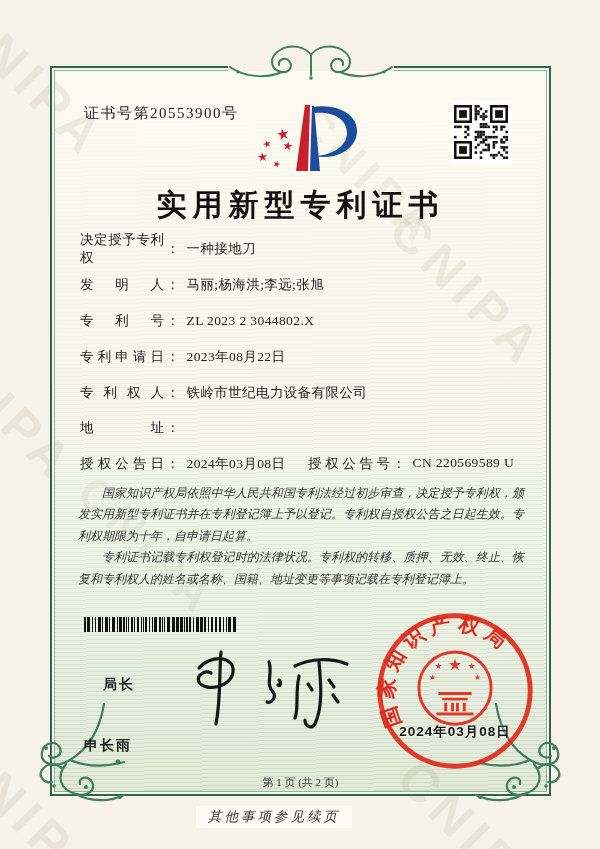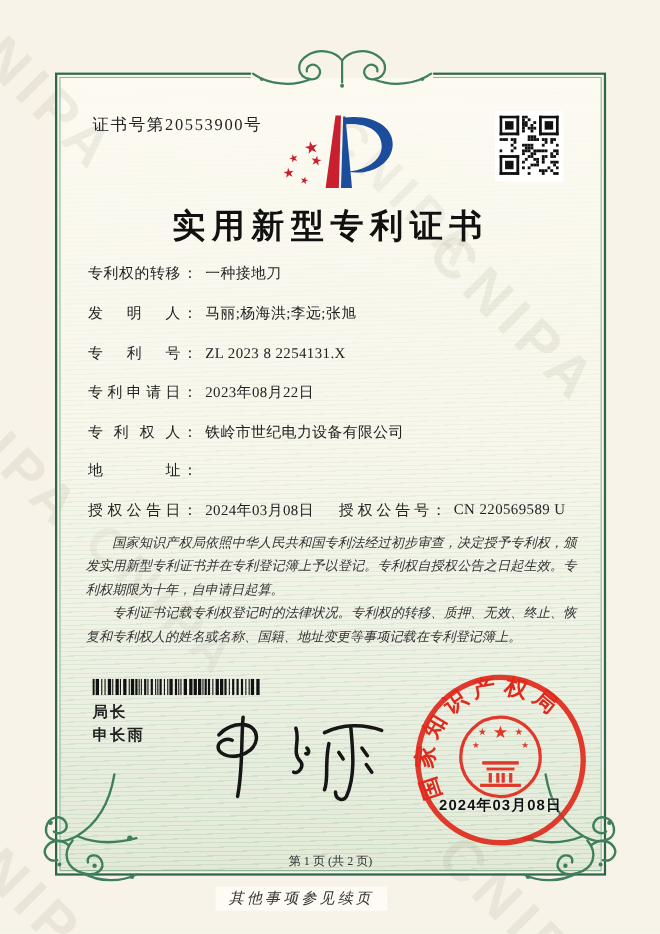--- a/index.html
+++ b/index.html
@@ -46,22 +46,22 @@
   .field-label2 { display:inline-block; width:82px; text-align:justify; text-align-last:justify; }
 
   .paras { left:78px; top:483px; width:446px; font-size:12px; line-height:21.4px;
            font-style:italic; color:#333; text-align:justify; }
   .paras p { text-indent:2em; }
 
   .barcode { left:84px; top:617px; }
   .signature { left:183px; top:640px; }
   .signer { left:84px; font-family:"Liberation Sans", sans-serif; font-weight:700;
             font-size:14px; color:#222; letter-spacing:2px; }
-  .signer-title { top:639px; }
-  .signer-name  { top:660px;text-align:center; }
+  .signer-title { top:676px;margin-left:19px; }
+  .signer-name  { top:737px;text-align:center; }
 
   .seal { left:372px; top:608px; }
   .seal-date { left:372px; top:723px; width:166px; text-align:center;
       font-family:"Liberation Sans", sans-serif; font-weight:700; font-size:13.5px; color:#111;
       text-shadow:0 0 3px rgba(255,255,255,0.9); letter-spacing:1px; z-index:4; }
 
   .page-number { left:50px; top:775px; width:501px; text-align:center; font-size:11px; color:#333; }
   .continuation { left:0; top:806px; width:548px; text-align:center; }
   .continuation span { display:inline-block; background:#fdfbf4; padding:2px 12px;
       font-size:13.5px; font-style:italic; letter-spacing:3px; color:#333; }
@@ -263,33 +263,33 @@
         <rect x="0" y="36" width="2.5714285714285716" height="18" fill="#111"></rect>
         <rect x="15.42857142857143" y="36" width="2.5714285714285716" height="18" fill="#111"></rect>
         <rect x="5.142857142857143" y="41.142857142857146" width="7.714285714285715" height="7.714285714285715" fill="#111"></rect>
       </svg>
   </div>
 
   <div class="abs title">实用新型专利证书</div>
 
   <div class="abs fields" id="fields">
       <div class="field-row">
-        <span class="field-label">专利权的转移</span>
+        <span class="field-label">决定授予专利权</span>
         <span class="field-colon">：</span>
         <span class="field-value">一种接地刀</span>
       </div>
       <div class="field-row">
         <span class="field-label">发明人</span>
         <span class="field-colon">：</span>
         <span class="field-value">马丽;杨海洪;李远;张旭</span>
       </div>
       <div class="field-row">
         <span class="field-label">专利号</span>
         <span class="field-colon">：</span>
-        <span class="field-value">ZL 2023 8 2254131.X</span>
+        <span class="field-value">ZL 2023 2 3044802.X</span>
       </div>
       <div class="field-row">
         <span class="field-label">专利申请日</span>
         <span class="field-colon">：</span>
         <span class="field-value">2023年08月22日</span>
       </div>
       <div class="field-row">
         <span class="field-label">专利权人</span>
         <span class="field-colon">：</span>
         <span class="field-value">铁岭市世纪电力设备有限公司</span>

